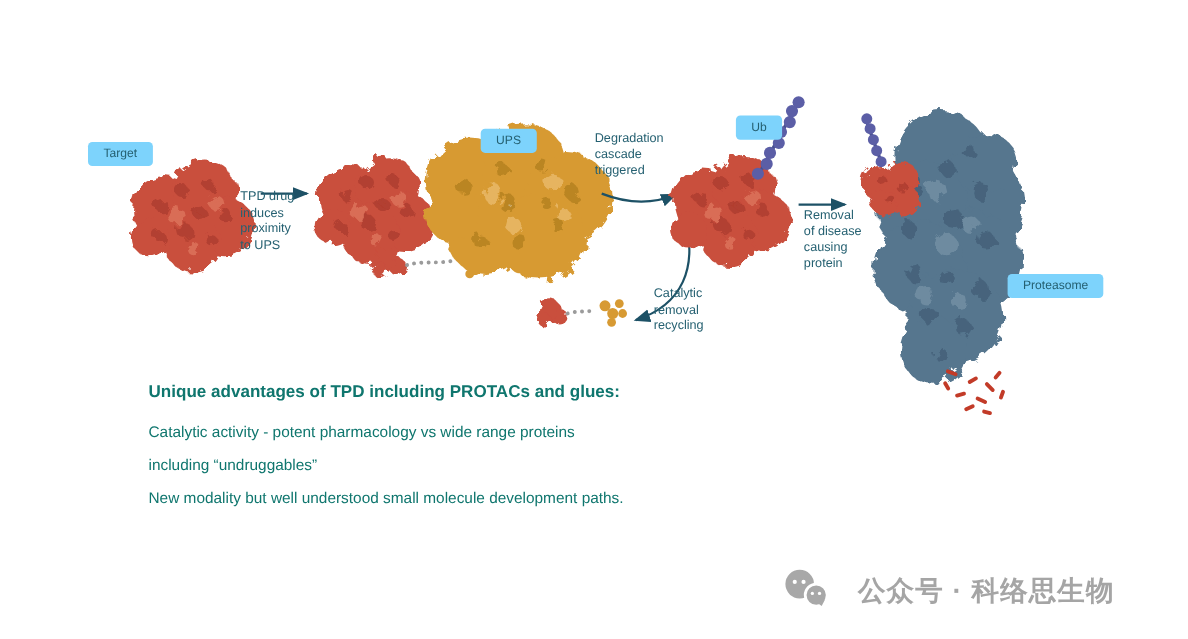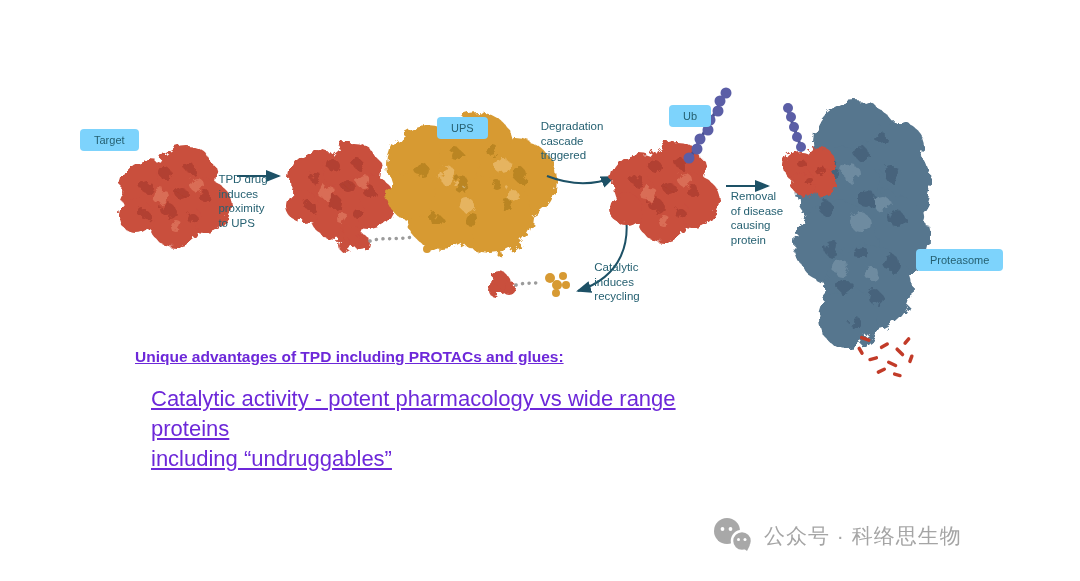--- a/index.html
+++ b/index.html
@@ -4,25 +4,25 @@
 <style>
   * { margin:0; padding:0; box-sizing:border-box; }
   html,body { width:1080px; height:581px; background:#ffffff; overflow:hidden;
               font-family:"Liberation Sans", sans-serif; }
   .stage { position:absolute; left:0; top:0; width:1080px; height:581px; background:#fff; }
   .artwork { position:absolute; left:0; top:0; }
   .pill { position:absolute; background:#7dd3fc; color:#256071; font-size:11px;
           padding:5px 14px; border-radius:4px; white-space:nowrap; line-height:1.1;text-align:center; }
   .ann { position:absolute; transform:translateX(-50%); color:#256071; font-size:11.5px;
          line-height:1.27; text-align:left; white-space:pre-line; }
-  .advantages { position:absolute; left:135px; top:346px; color:#6d28d9; width:640px;text-decoration:underline; }
+  .advantages { position:absolute; left:135px; top:346px; color:#0f766e; width:640px; }
   .advantages h2 { font-size:15.5px; font-weight:bold; margin:0 0 9px 0; line-height:22px; }
-  .advantages p { font-size:22px; line-height:30px; margin:16px; white-space:pre-line; }
+  .advantages p { font-size:14px; line-height:30px; margin:0; white-space:pre-line; }
   .watermark { position:absolute; left:712px; top:517px; display:flex; align-items:center;
-               gap:10px; color:#a5a5a5; font-size:21px; font-weight:normal; letter-spacing:1px; }
+               gap:26px; color:#a5a5a5; font-size:25px; font-weight:bold; letter-spacing:1px; }
 </style>
 </head>
 <body>
 
 <div class="stage">
 
   <svg class="artwork" width="1080" height="581" viewBox="0 0 1080 581" xmlns="http://www.w3.org/2000/svg">
     <defs>
       <marker id="ah" markerWidth="9" markerHeight="8" refX="6.5" refY="3" orient="auto">
         <path d="M0,0 L7.5,3 L0,6 Z" fill="#1d5166"></path>
@@ -272,31 +272,32 @@
   <div class="pill" style="left:916px;top:249px">Proteasome</div>
 
   <div class="ann" style="left:243px;top:172px">TPD drug
 induces
 proximity
 to UPS</div>
   <div class="ann" style="left:572px;top:119px">Degradation
 cascade
 triggered</div>
   <div class="ann" style="left:617px;top:260px">Catalytic
-induces
+removal
 recycling</div>
   <div class="ann" style="left:757px;top:189px">Removal
 of disease
 causing
 protein</div>
 
   <div class="advantages">
     <h2>Unique advantages of TPD including PROTACs and glues:</h2>
     <p>Catalytic activity - potent pharmacology vs wide range proteins
 including “undruggables”</p>
+    <p>New modality but well understood small molecule development paths.</p>
   </div>
 
   <div class="watermark">
     <svg width="42" height="38" viewBox="0 0 42 38">
       <circle cx="15" cy="14" r="13" fill="#a8a8a8"></circle>
       <path d="M6,24 L11,19 L15,25 Z" fill="#a8a8a8"></path>
       <circle cx="30" cy="24" r="10" fill="#a8a8a8" stroke="#ffffff" stroke-width="2.5"></circle>
       <path d="M35,34 L38,28 L31,31 Z" fill="#a8a8a8"></path>
       <circle cx="10.5" cy="12" r="1.9" fill="#ffffff"></circle>
       <circle cx="18.5" cy="12" r="1.9" fill="#ffffff"></circle>

